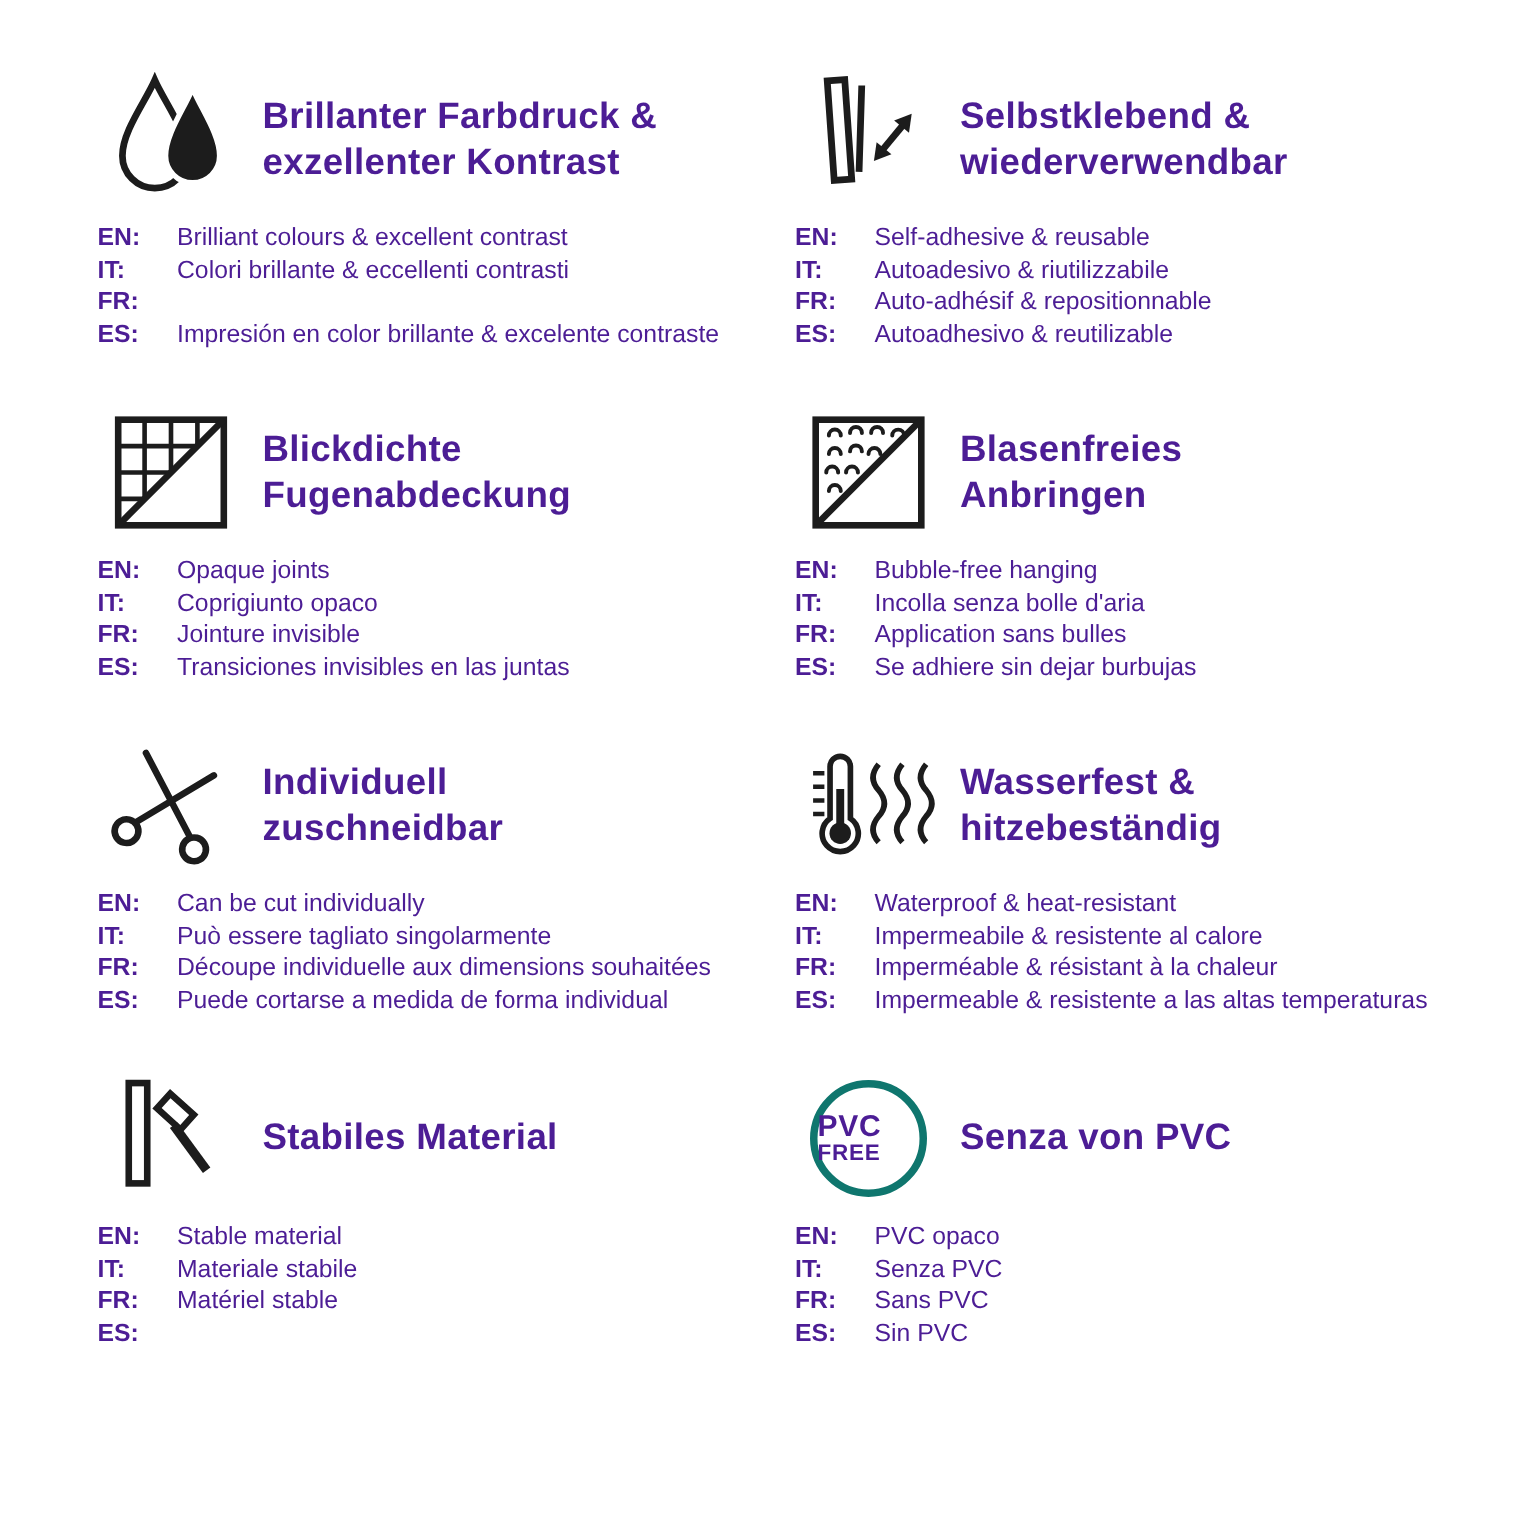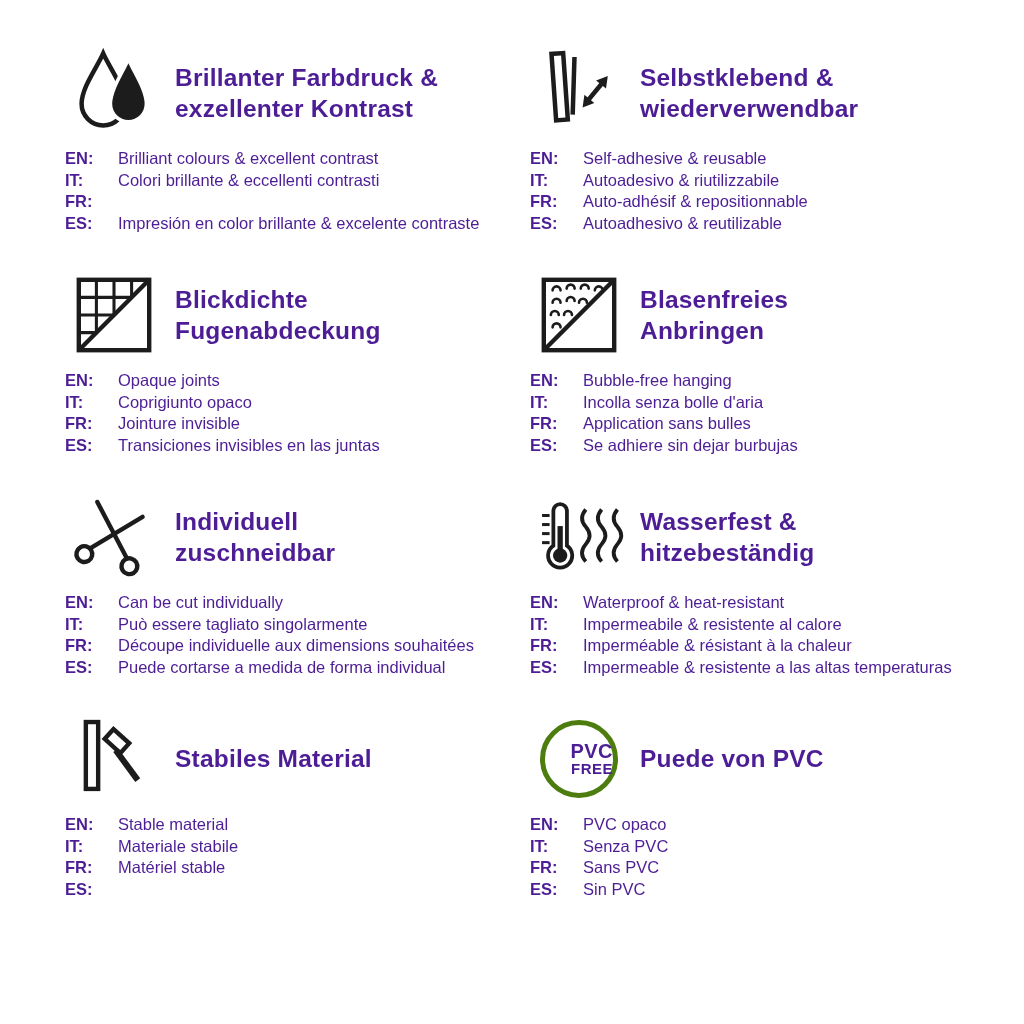--- a/index.html
+++ b/index.html
@@ -48,25 +48,25 @@
     line-height: 21.5px;
   }
   .lang-label {
     flex: 0 0 53px;
     font-weight: bold;
   }
   .lang-text { flex: 1 1 auto; padding-right: 14px; }
   .pvc-circle {
     width: 68px;
     height: 68px;
-    border: 5px solid #4d7c0f;
+    border: 5px solid #0f766e;
     border-radius: 50%;
     display: flex;
     flex-direction: column;
-    align-items: flex-end;
+    align-items: flex-start;
     justify-content: center;
     font-weight: bold;
     letter-spacing: 0.5px;
   }
   .pvc-top { font-size: 20px; line-height: 20px; }
   .pvc-bottom { font-size: 15px; line-height: 16px; }
 </style>
 </head>
 <body>
 
@@ -335,21 +335,21 @@
     </section>
 
     <section class="feature">
       <div class="head">
         <div class="icon-box">
           <div class="pvc-circle">
             <span class="pvc-top">PVC</span>
             <span class="pvc-bottom">FREE</span>
           </div>
         </div>
-        <h2 class="title">Puede von PVC</h2>
+        <h2 class="title">Senza von PVC</h2>
       </div>
       <div class="langs">
         <div class="lang-row">
             <span class="lang-label">EN:</span>
             <span class="lang-text">PVC opaco</span>
           </div>
         <div class="lang-row">
             <span class="lang-label">IT:</span>
             <span class="lang-text">Senza PVC</span>
           </div>

